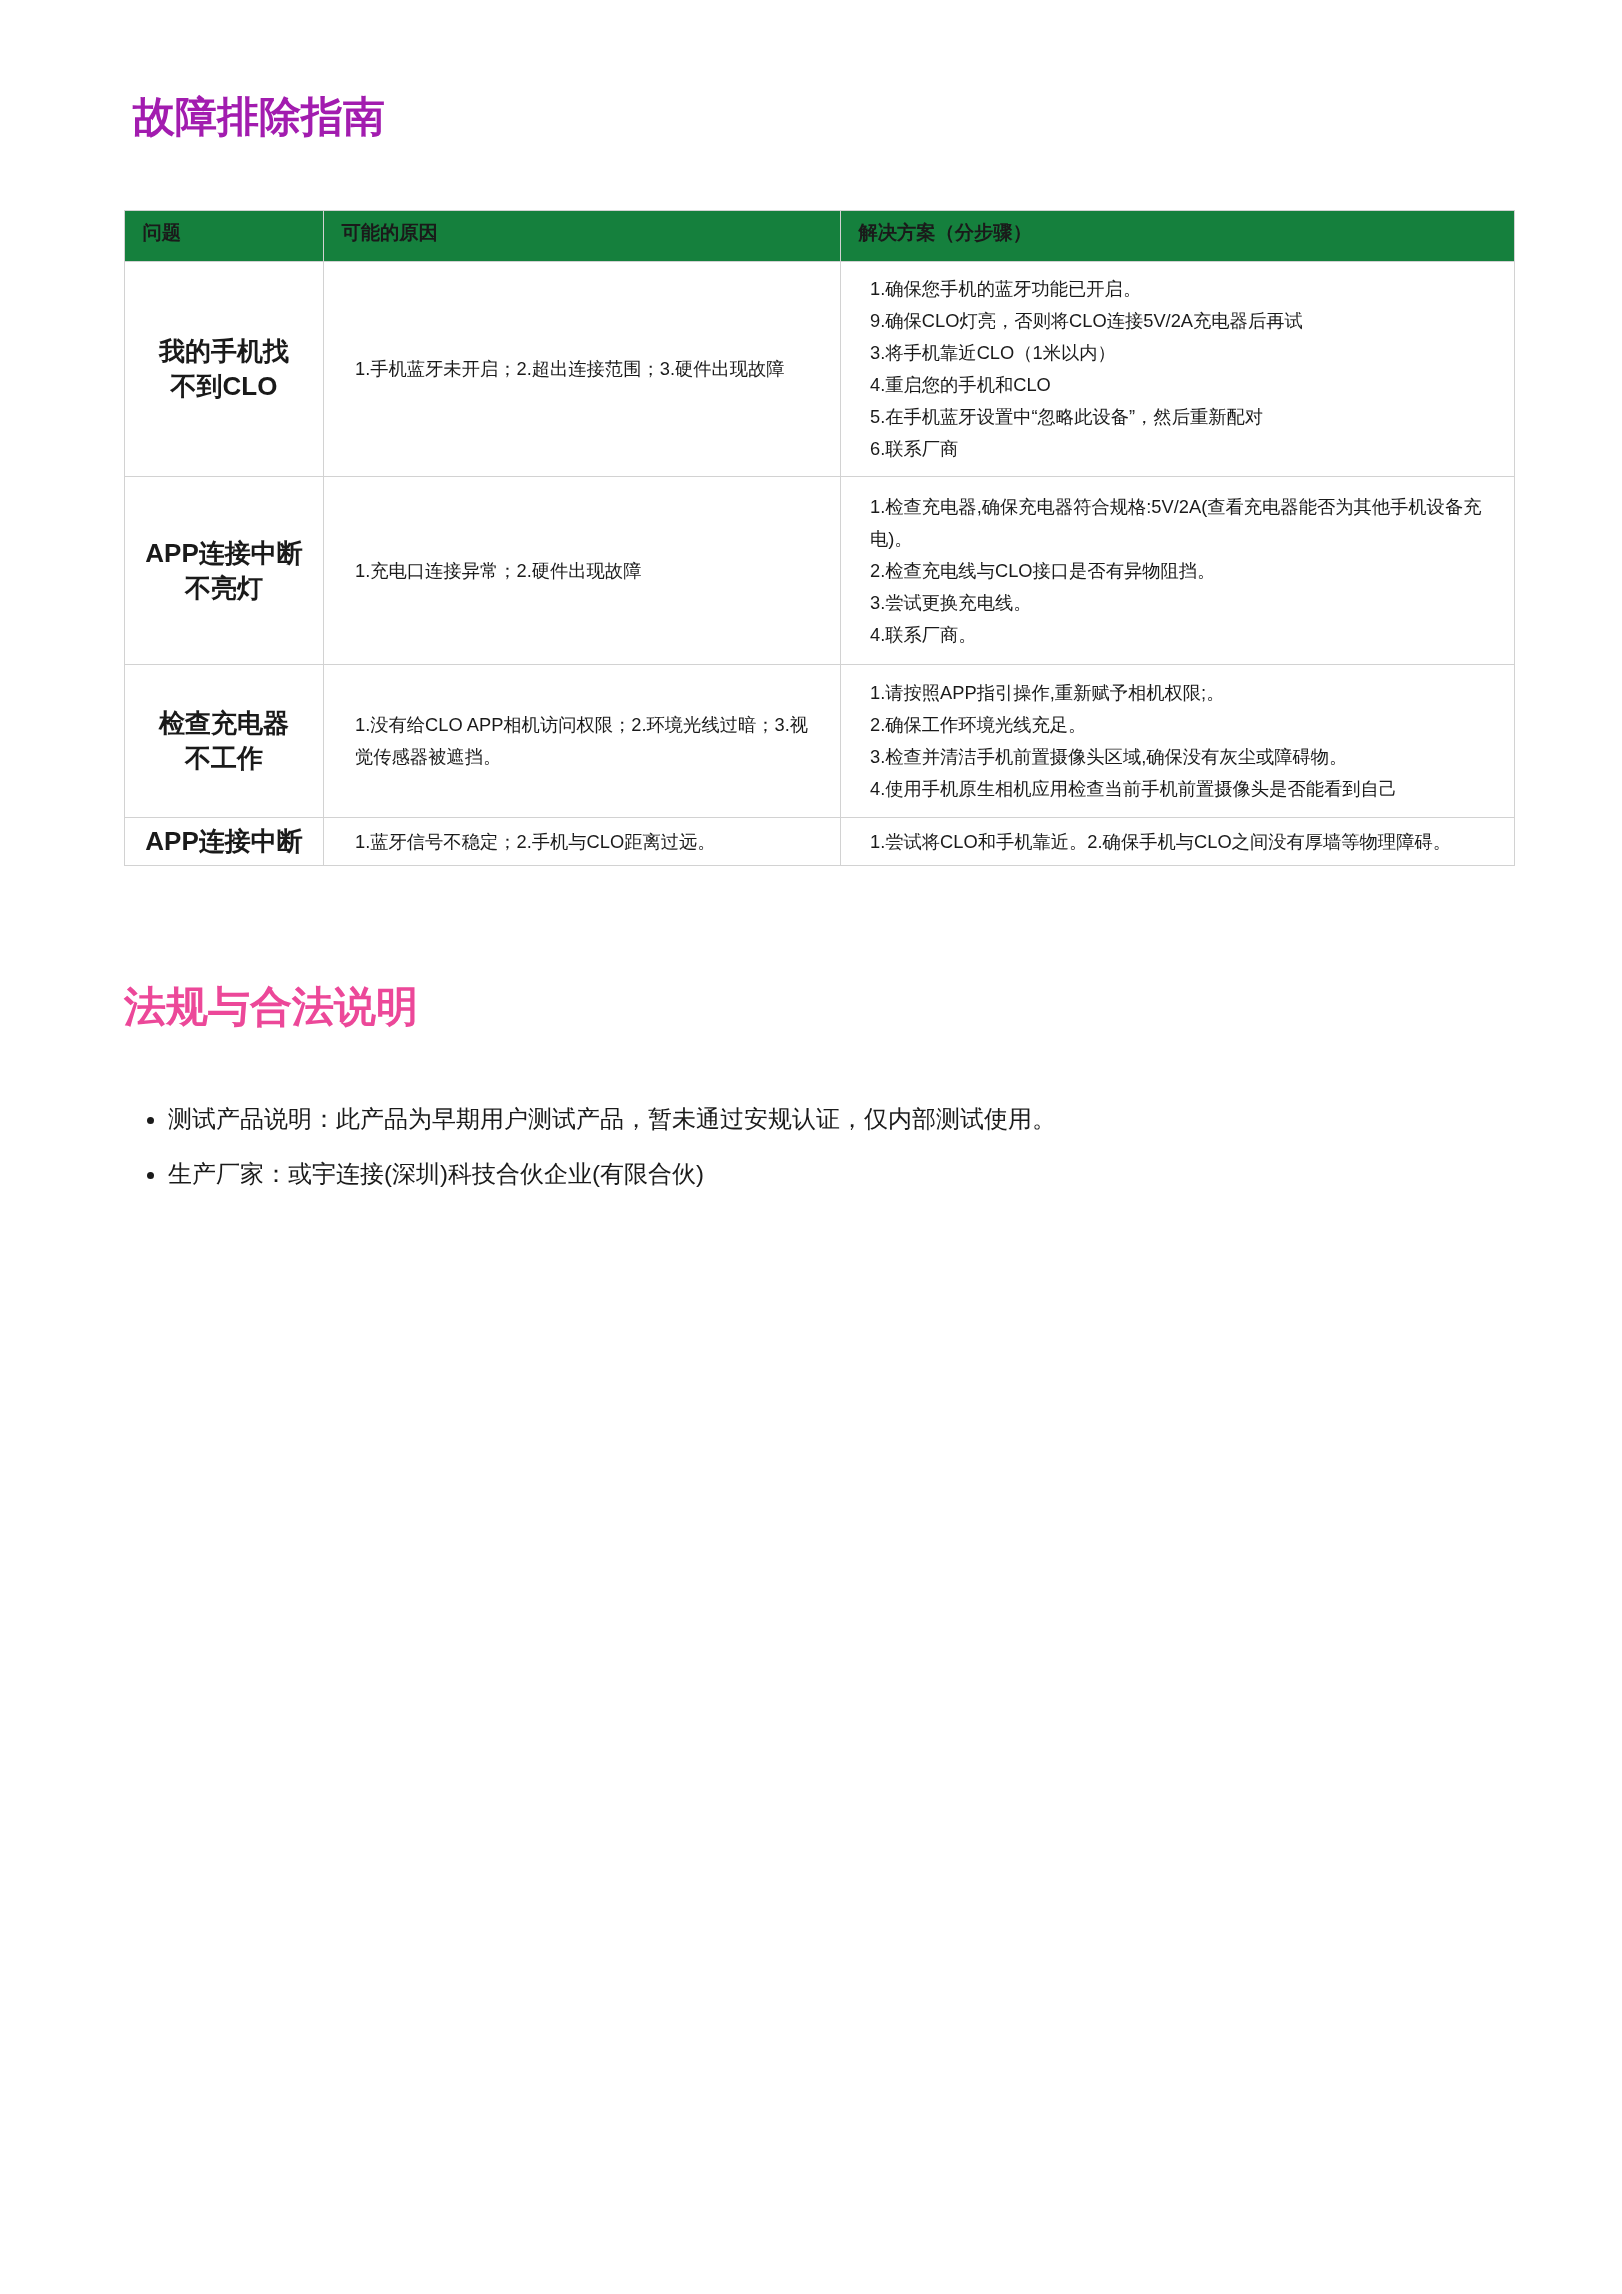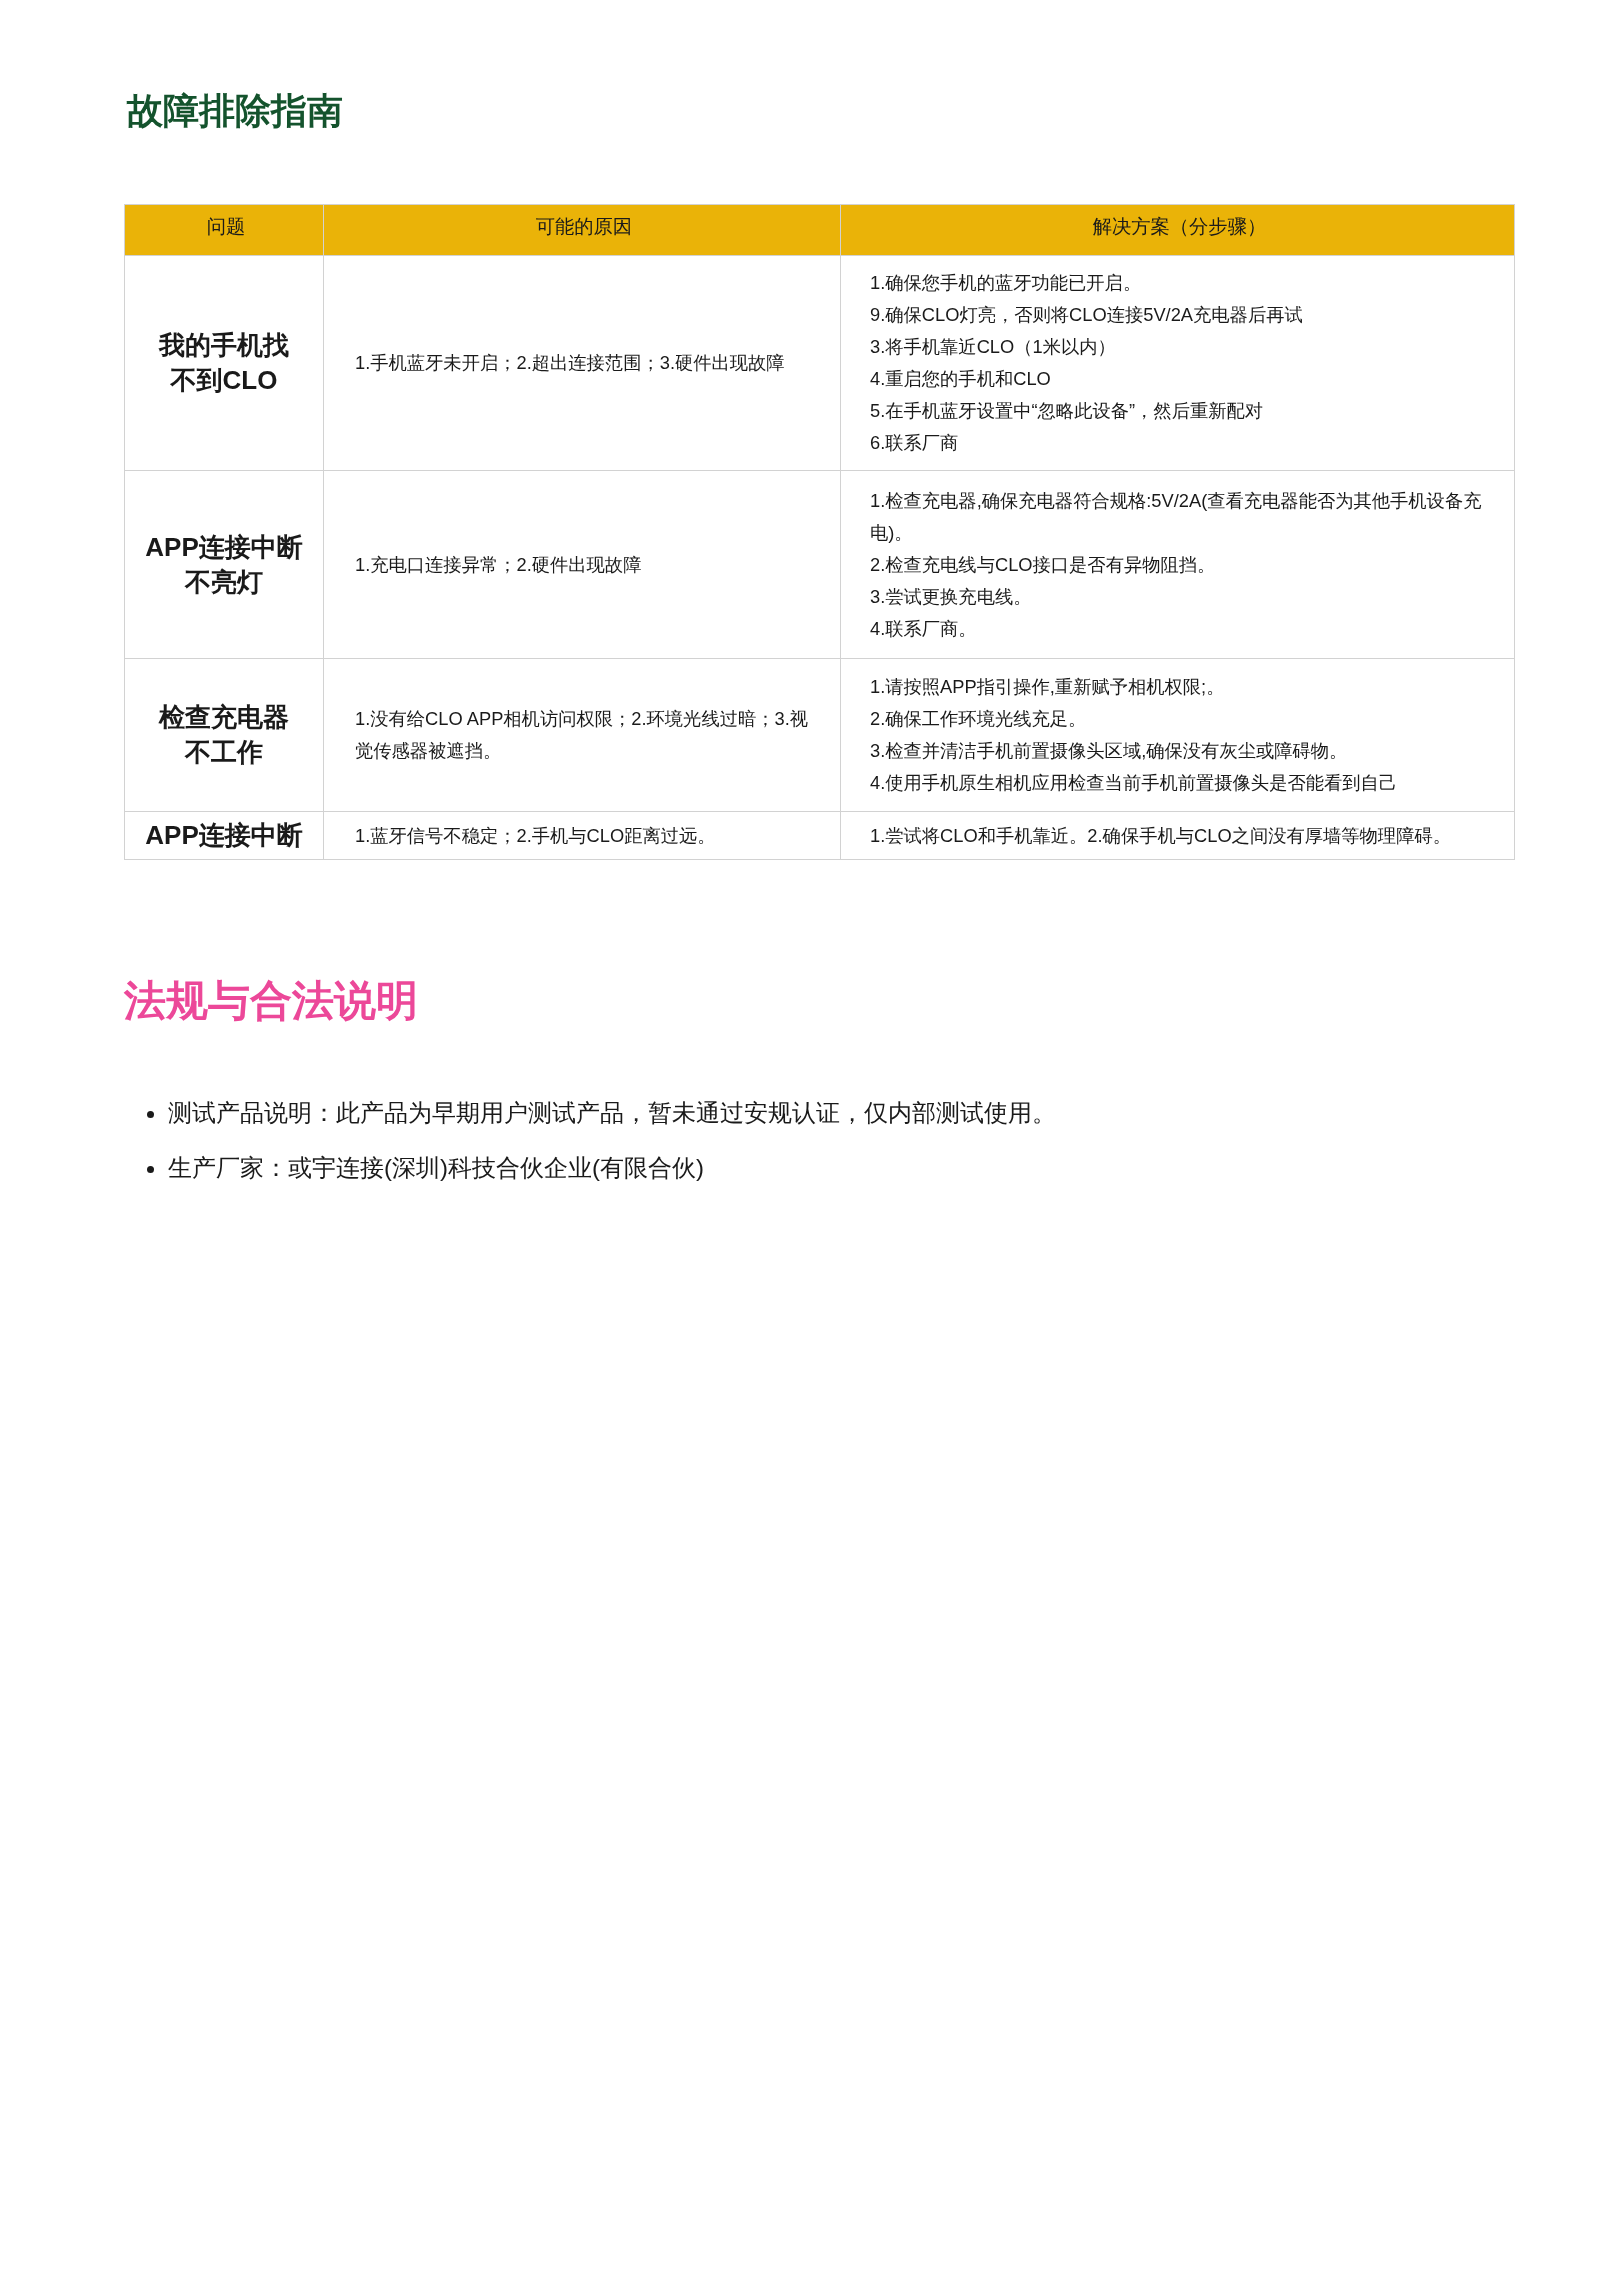--- a/index.html
+++ b/index.html
@@ -12,47 +12,47 @@
   .page {
     position: relative;
     width: 1622px;
     height: 2294px;
     box-sizing: border-box;
     padding: 83px 108px 0 124px;
     background: #ffffff;
     overflow: hidden;
   }
   .doc-title {
-    margin: 3px;
-    font-size: 36px;
+    margin: 9px;
+    font-size: 42px;
     line-height: 50px;
     font-weight: 700;
-    color: #14532d;
+    color: #a21caf;
   }
   table.trouble-table {
     border-collapse: collapse;
     table-layout: fixed;
     width: 1389px;
     margin-top: 68px;
   }
   .trouble-table th,
   .trouble-table td {
     border: 1.9px solid #d2d2d2;
     box-sizing: border-box;
     word-break: break-word;
   }
   .trouble-table th {
     font-size: 19.3px;
     line-height: 25px;
-    font-weight: 400;
-    text-align: center;
+    font-weight: 700;
+    text-align: left;
     vertical-align: top;
     padding: 8.7px 13.5px 0 17.4px;
     height: 51px;
-    background: #eab308;
+    background: #15803d;
   }
   .trouble-table td {
     font-size: 18.3px;
     line-height: 32px;
     vertical-align: middle;
     background: #ffffff;
   }
   td.c-problem {
     text-align: center;
     font-weight: 700;

